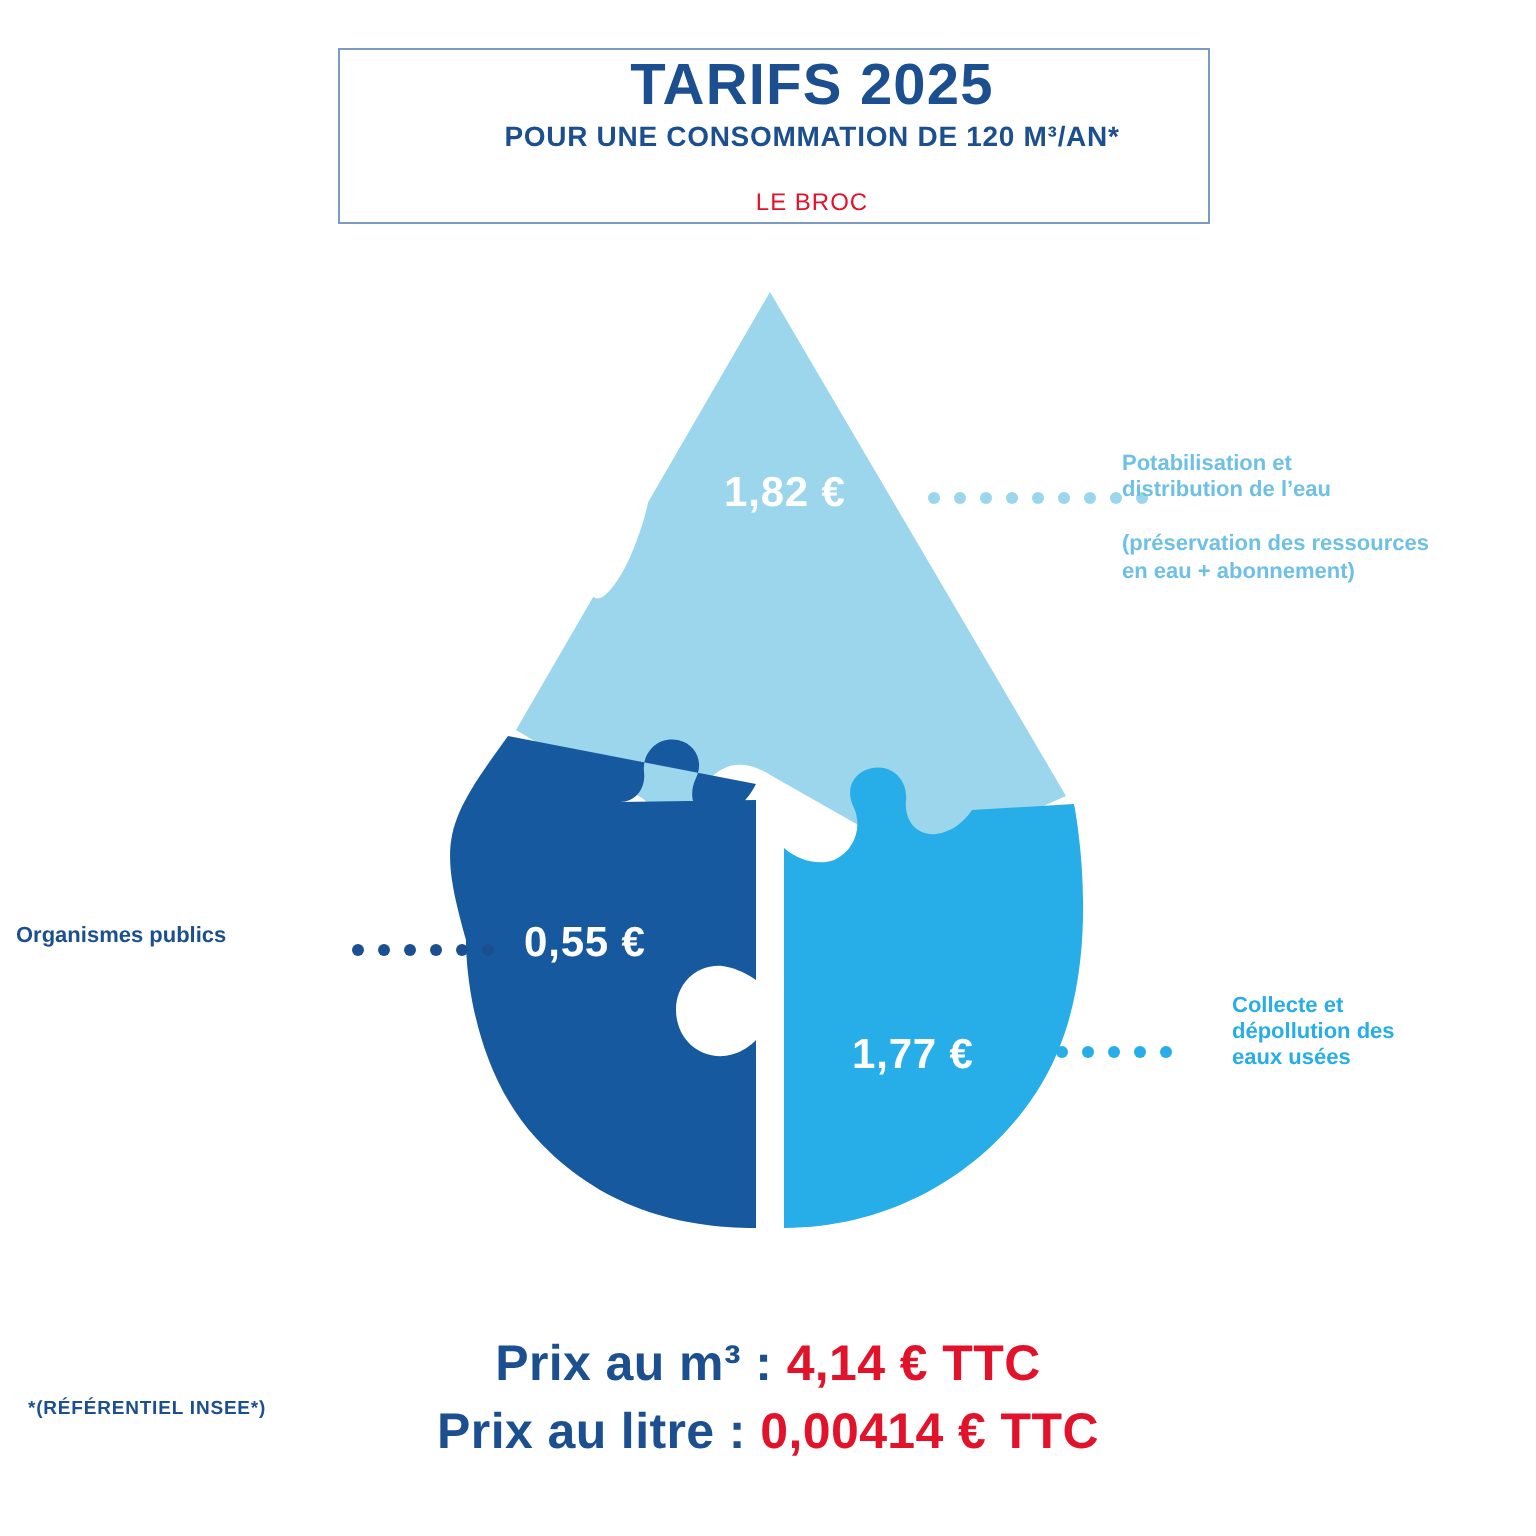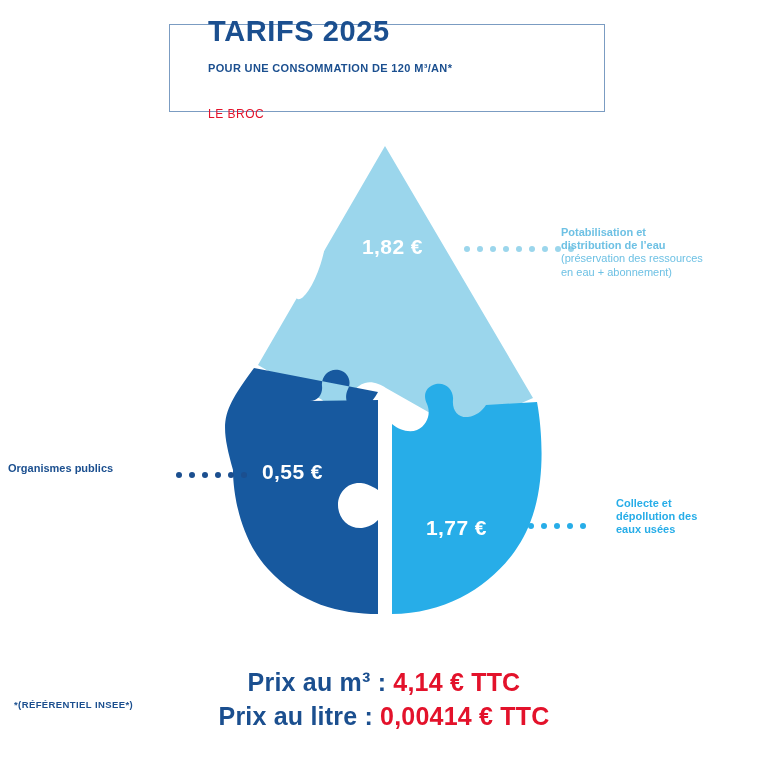--- a/index.html
+++ b/index.html
@@ -15,47 +15,47 @@
 
   
   .title-box{
     position:absolute;
     left:169px; top:24px;
     width:436px; height:88px;
     border:1.5px solid #7b9cc2;
     background:#ffffff;
     box-sizing:border-box;
     display:flex;flex-direction:column;
-    justify-content:center;
-    gap:14px;
+    align-items:center;justify-content:center;
+    gap:0;
     padding-left:38px;
   }
   .title-main{
     font-size:29px;font-weight:700;letter-spacing:.6px;
     color:#1b4f8f;line-height:1;
   }
   .title-sub{
-    font-size:11px;font-weight:700;letter-spacing:.35px;
+    font-size:14px;font-weight:700;letter-spacing:.35px;
     color:#1b4f8f;line-height:1;margin-top:3px;
   }
   .title-city{
     font-size:12px;font-weight:400;letter-spacing:.5px;
     color:#e3122b;line-height:1;margin-top:20px;
   }
 
   
   .drop-wrap{position:absolute;left:0;top:0;width:768px;height:768px;}
 
   
   .label{position:absolute;}
   .lbl-title{
     font-size:11px;font-weight:700;line-height:1.2;
   }
   .lbl-sub{
-    font-size:11px;font-weight:400;line-height:1.25;margin-top:0;
+    font-size:11px;font-weight:700;line-height:1.25;margin-top:14px;
   }
   .lbl-potab{
     left:561px; top:226px; width:200px;
     color:#6ec1e4;
   }
   .lbl-collecte{
     left:616px; top:497px; width:150px;
     color:#27ade8;
   }
   .lbl-organismes{

